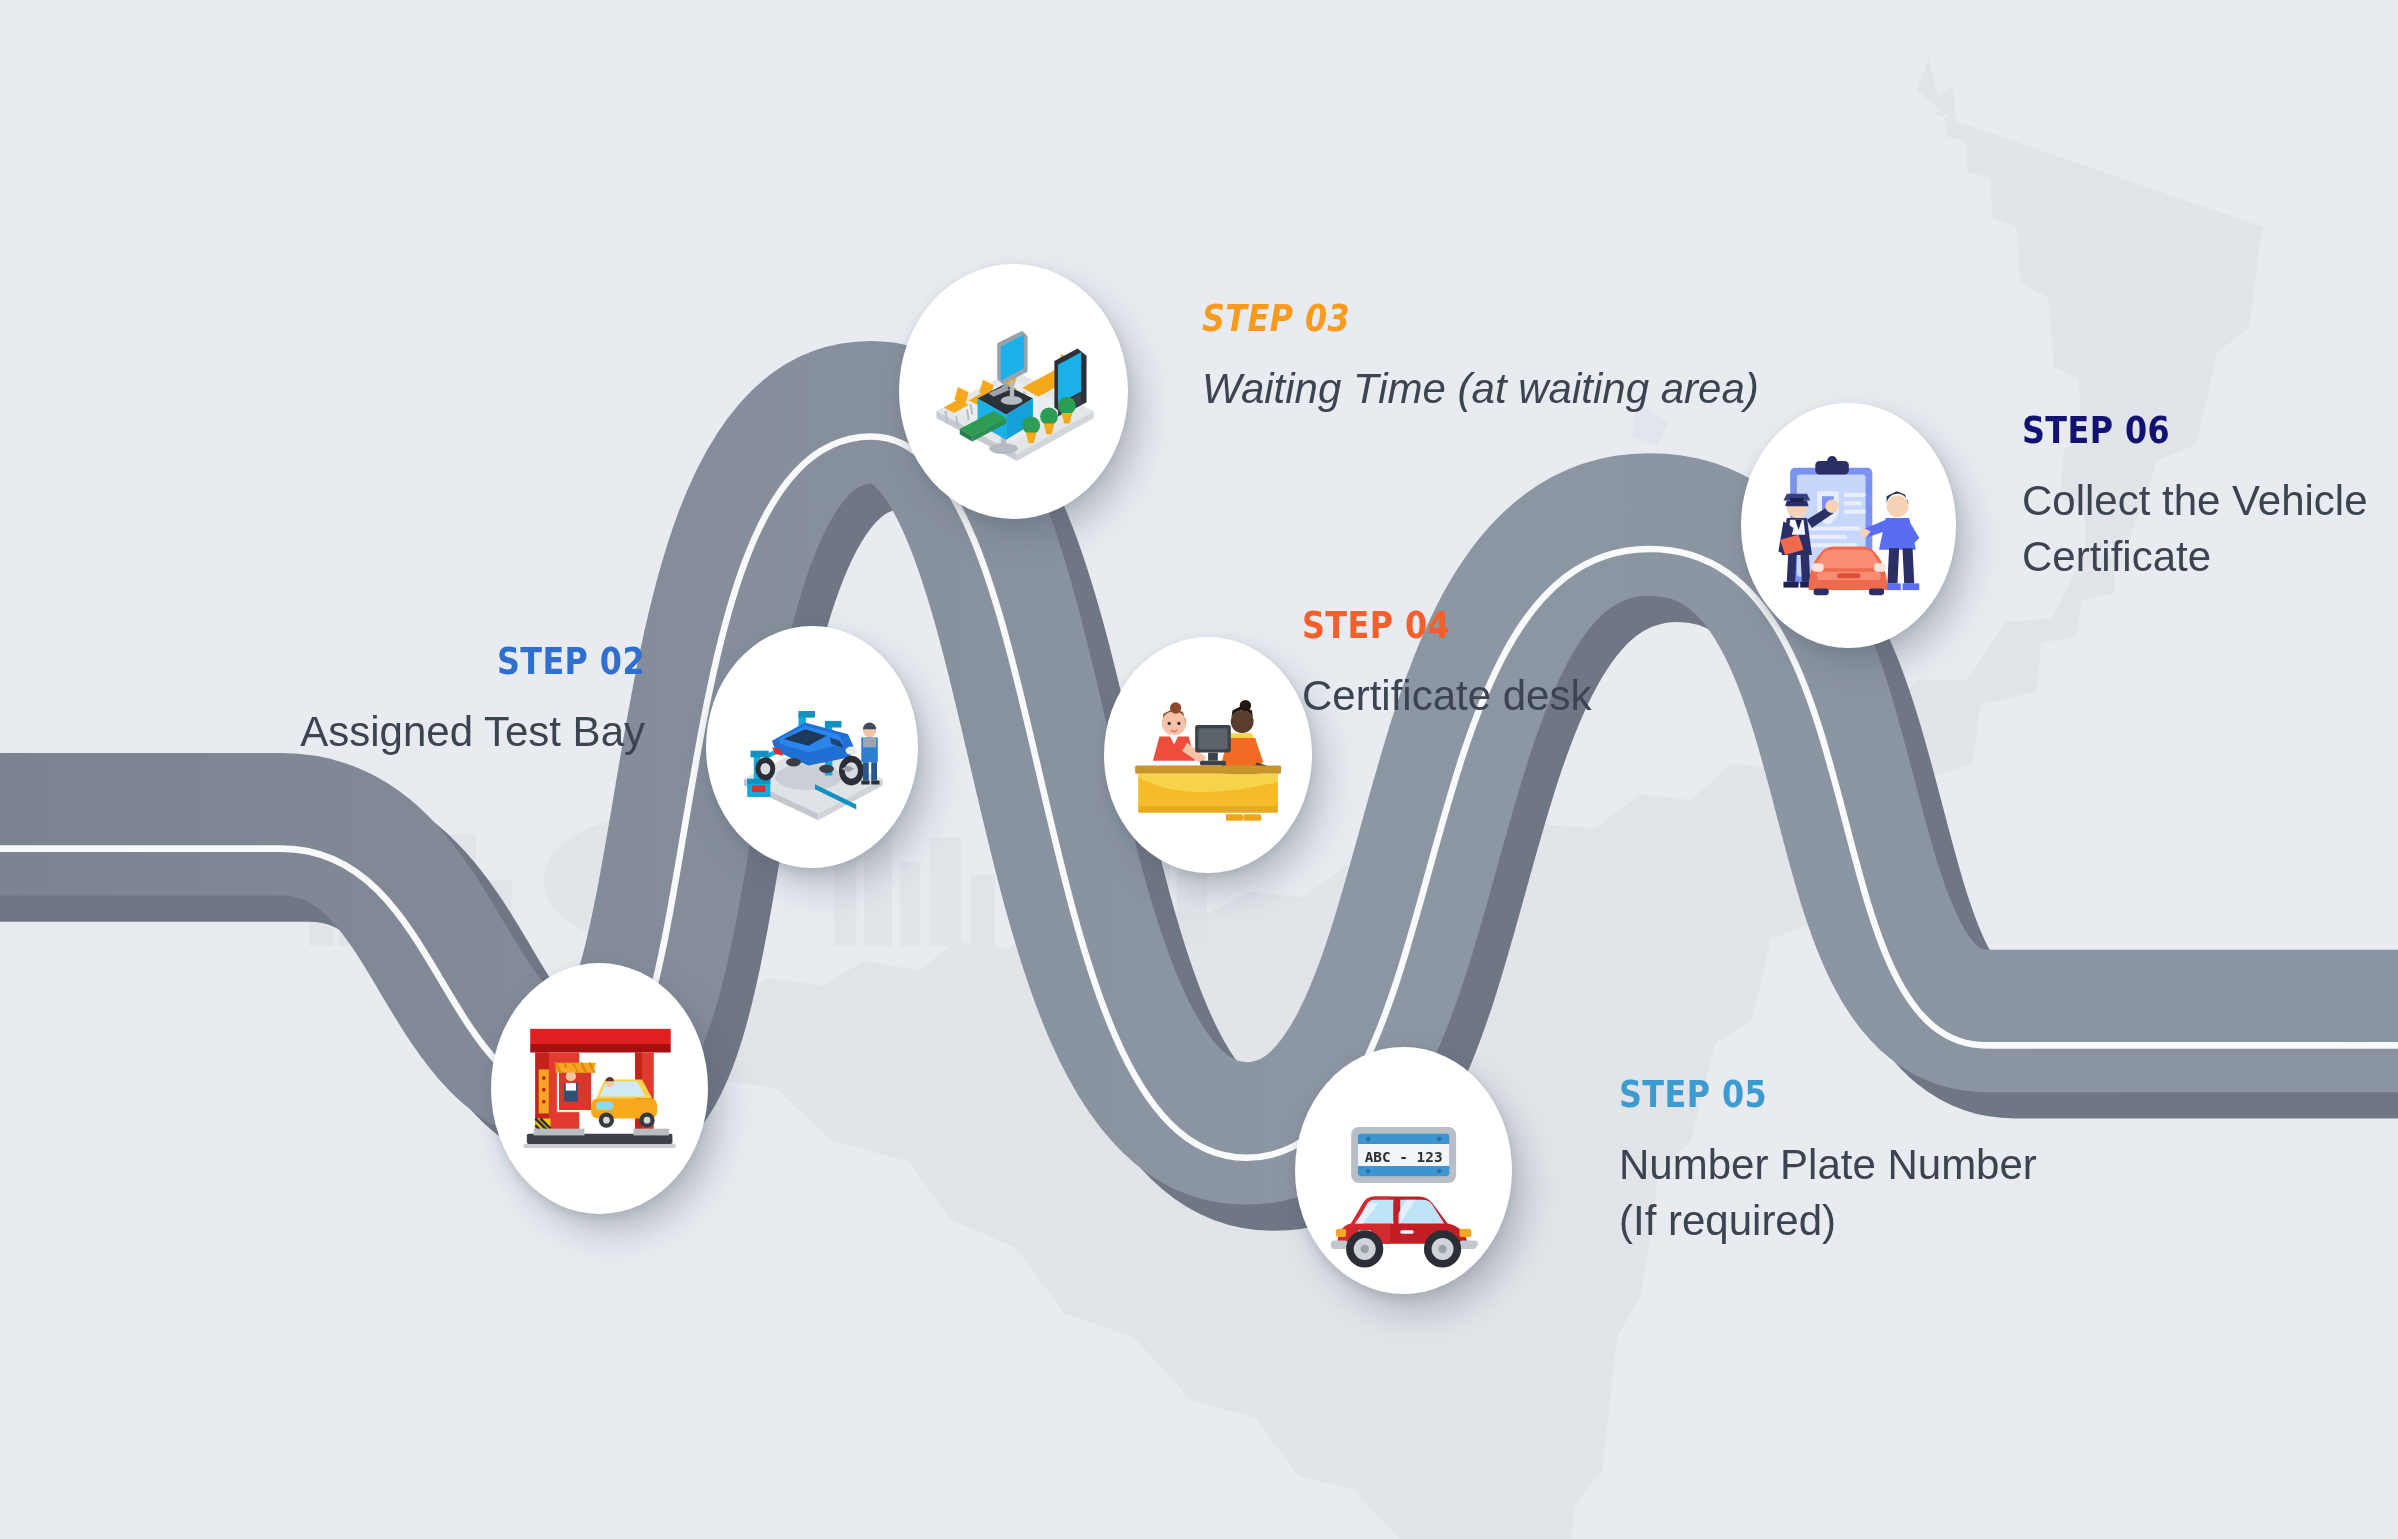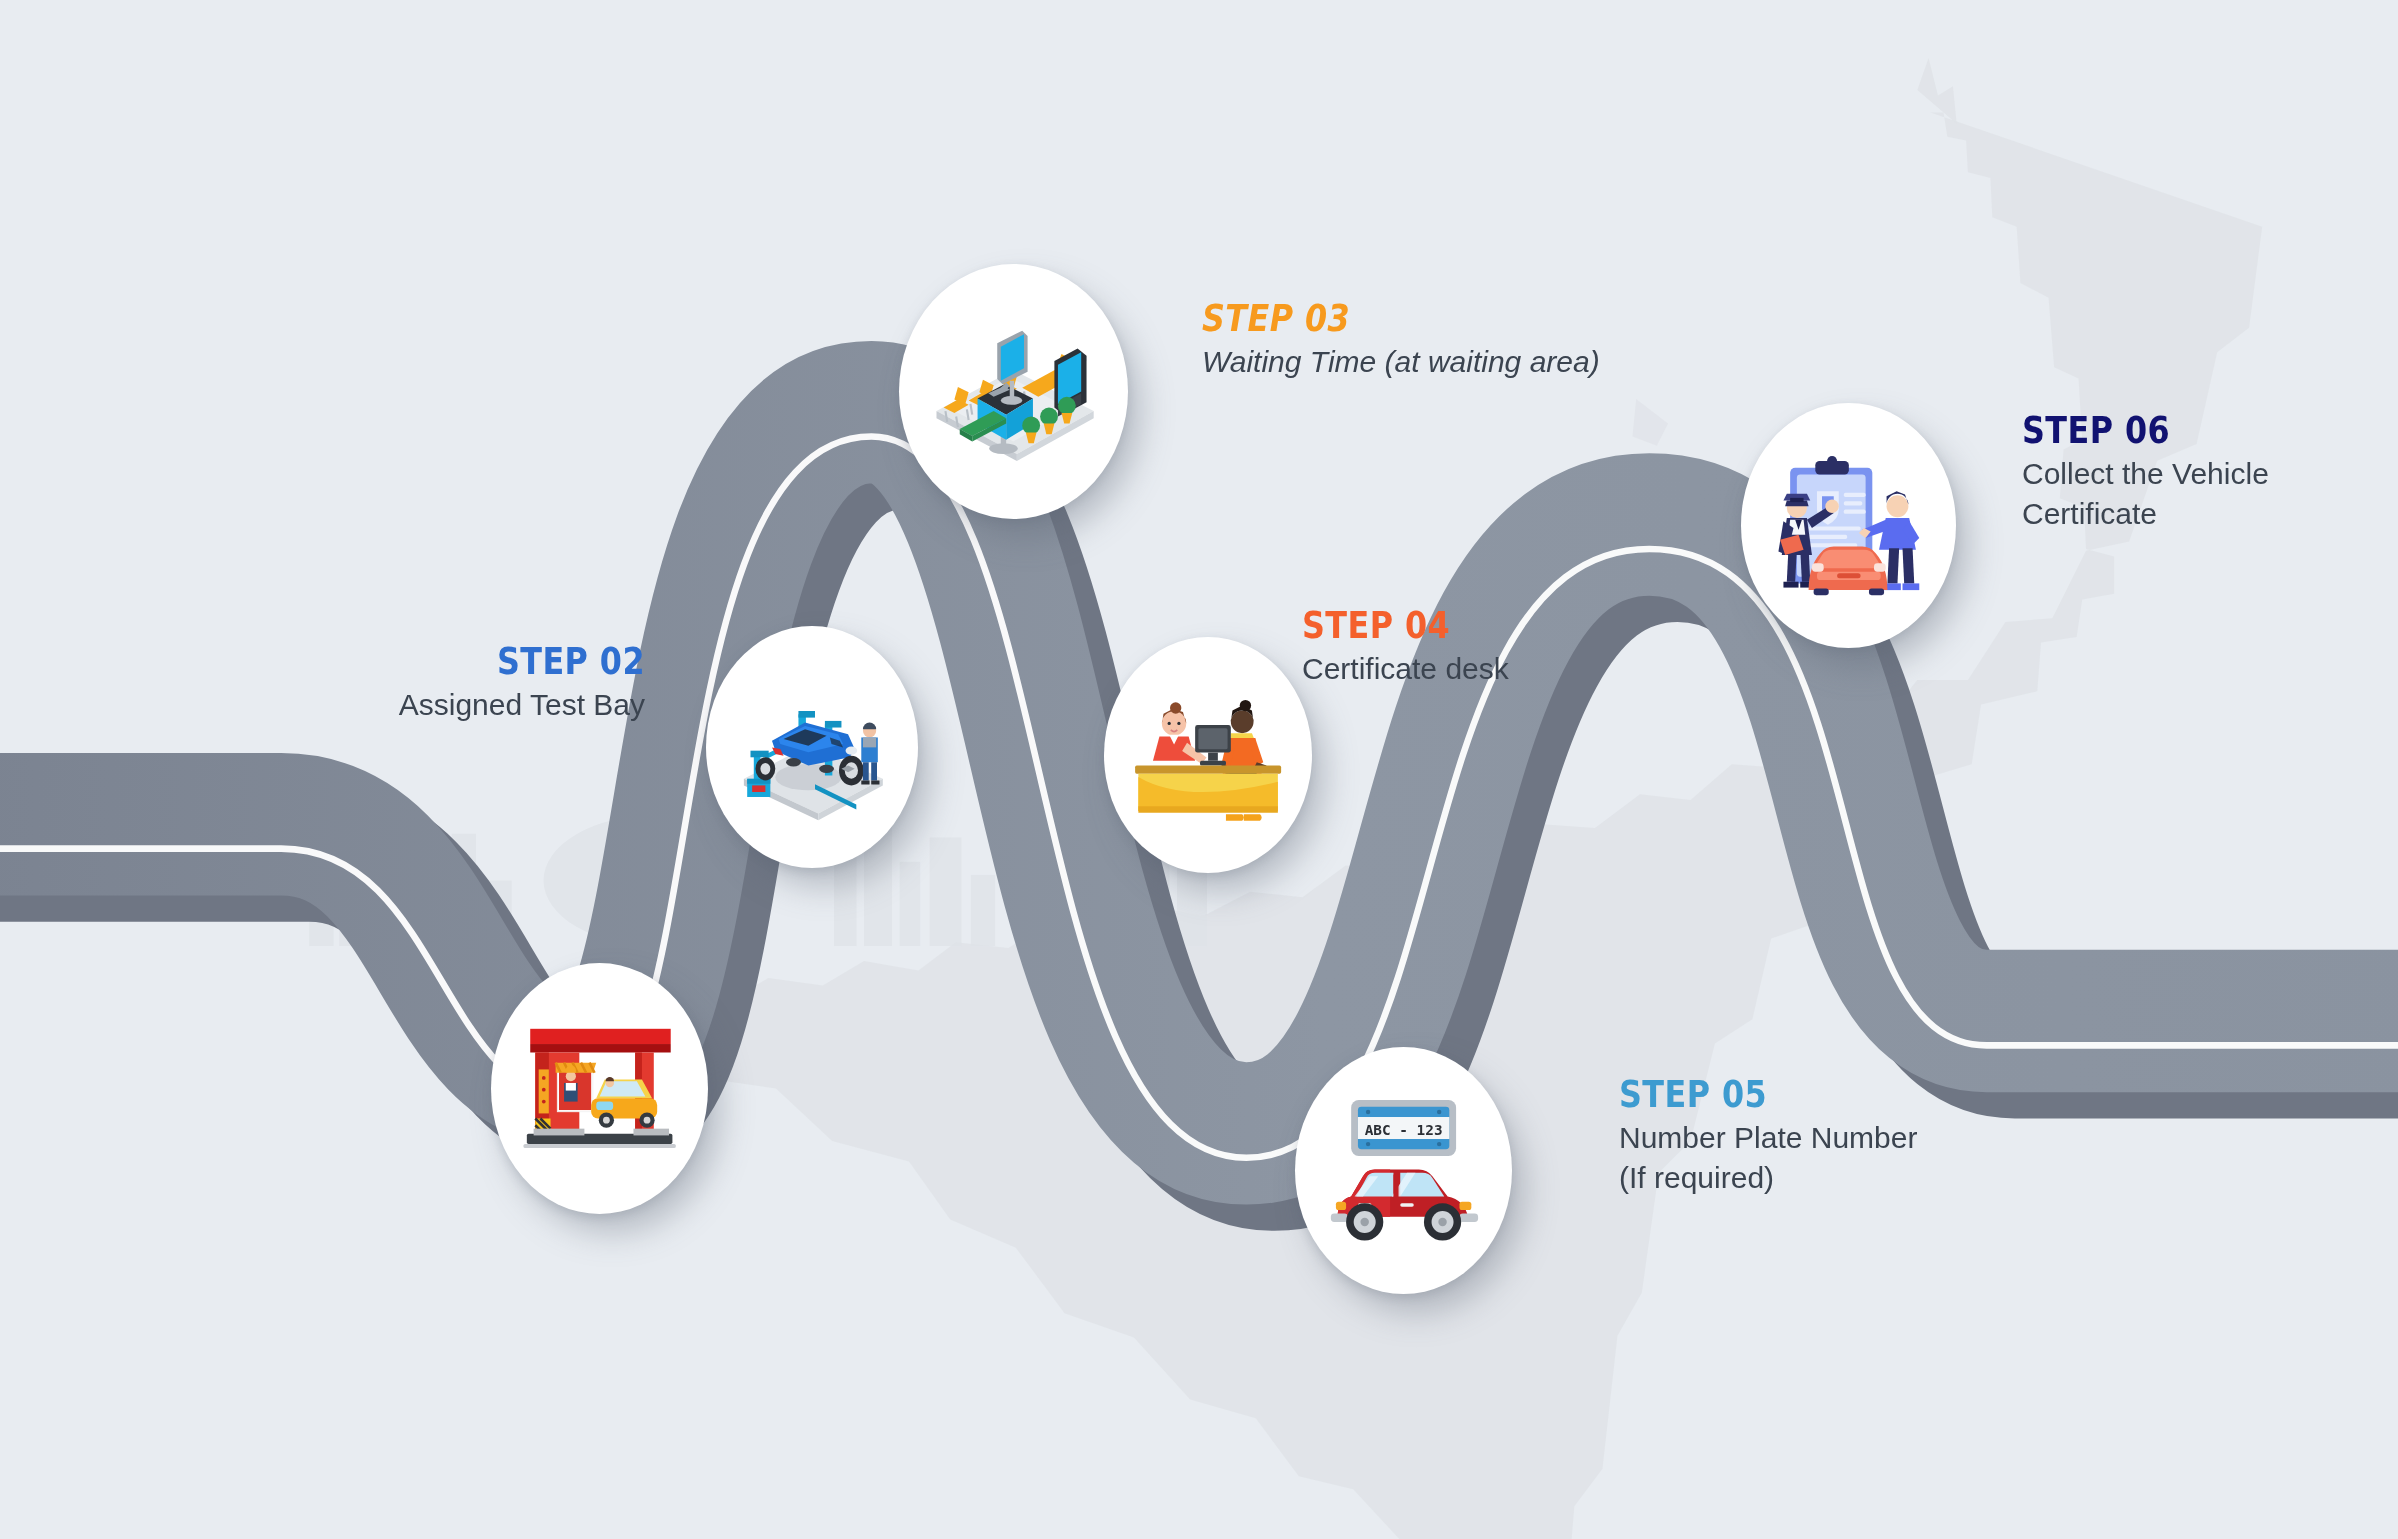--- a/index.html
+++ b/index.html
@@ -37,25 +37,25 @@
     font-family:"DejaVu Sans", sans-serif;
     font-weight:bold;
     font-size:37px;
     letter-spacing:0.5px;
     line-height:1.05;
     transform:scaleX(.86);
     display:block;
   }
   .label .step-desc {
     font-family:"Liberation Sans", sans-serif;
-    font-size:30px;
+    font-size:42px;
     line-height:1.33;
     color:#3b4450;
     white-space:pre-line;
-    margin-top:3px;
+    margin-top:22px;
     font-weight:400;
   }
   .label.ralign { text-align:right; }
   .label.ralign .step-no { transform-origin:right center; }
   .label.lalign { text-align:left; }
   .label.lalign .step-no { transform-origin:left center; }
 </style>
 </head>
 <body>
 
@@ -313,21 +313,21 @@
       <rect x="100" y="82" width="12" height="10" fill="#3c4248"></rect>
       <rect x="90" y="92" width="32" height="6" rx="2" fill="#3c4248"></rect>
 
       <rect x="10" y="98" width="180" height="10" rx="2" fill="#c8952c"></rect>
       <path d="M14 108 h172 v46 h-172 z" fill="#f6d34a"></path>
       <path d="M14 112 q58 34 172 6 v36 h-172 z" fill="#f5bb2a"></path>
       <path d="M14 148 h172 v8 h-172 z" fill="#e8a81f"></path>
     </svg>
   </div>
 
-  <div class="node" style="left:1295px; top:1047px; width:217px; height:247px;">
+  <div class="node" style="left:1295px; top:1047px; width:217px; height:247px;align-items:flex-end;">
     <svg class="art" viewBox="0 0 200 190">
 
       <rect x="38" y="12" width="124" height="66" rx="9" fill="#b7bec6"></rect>
       <rect x="46" y="20" width="108" height="50" rx="4" fill="#3a95d0"></rect>
       <rect x="46" y="32" width="108" height="26" fill="#f3f6f8"></rect>
       <circle cx="58" cy="26" r="2.6" fill="#2a6f9e"></circle>
       <circle cx="142" cy="26" r="2.6" fill="#2a6f9e"></circle>
       <circle cx="58" cy="64" r="2.6" fill="#2a6f9e"></circle>
       <circle cx="142" cy="64" r="2.6" fill="#2a6f9e"></circle>
       <text x="100" y="53" text-anchor="middle" font-family="DejaVu Sans Mono, monospace" font-size="17" font-weight="bold" fill="#2b2f35">ABC - 123</text>

